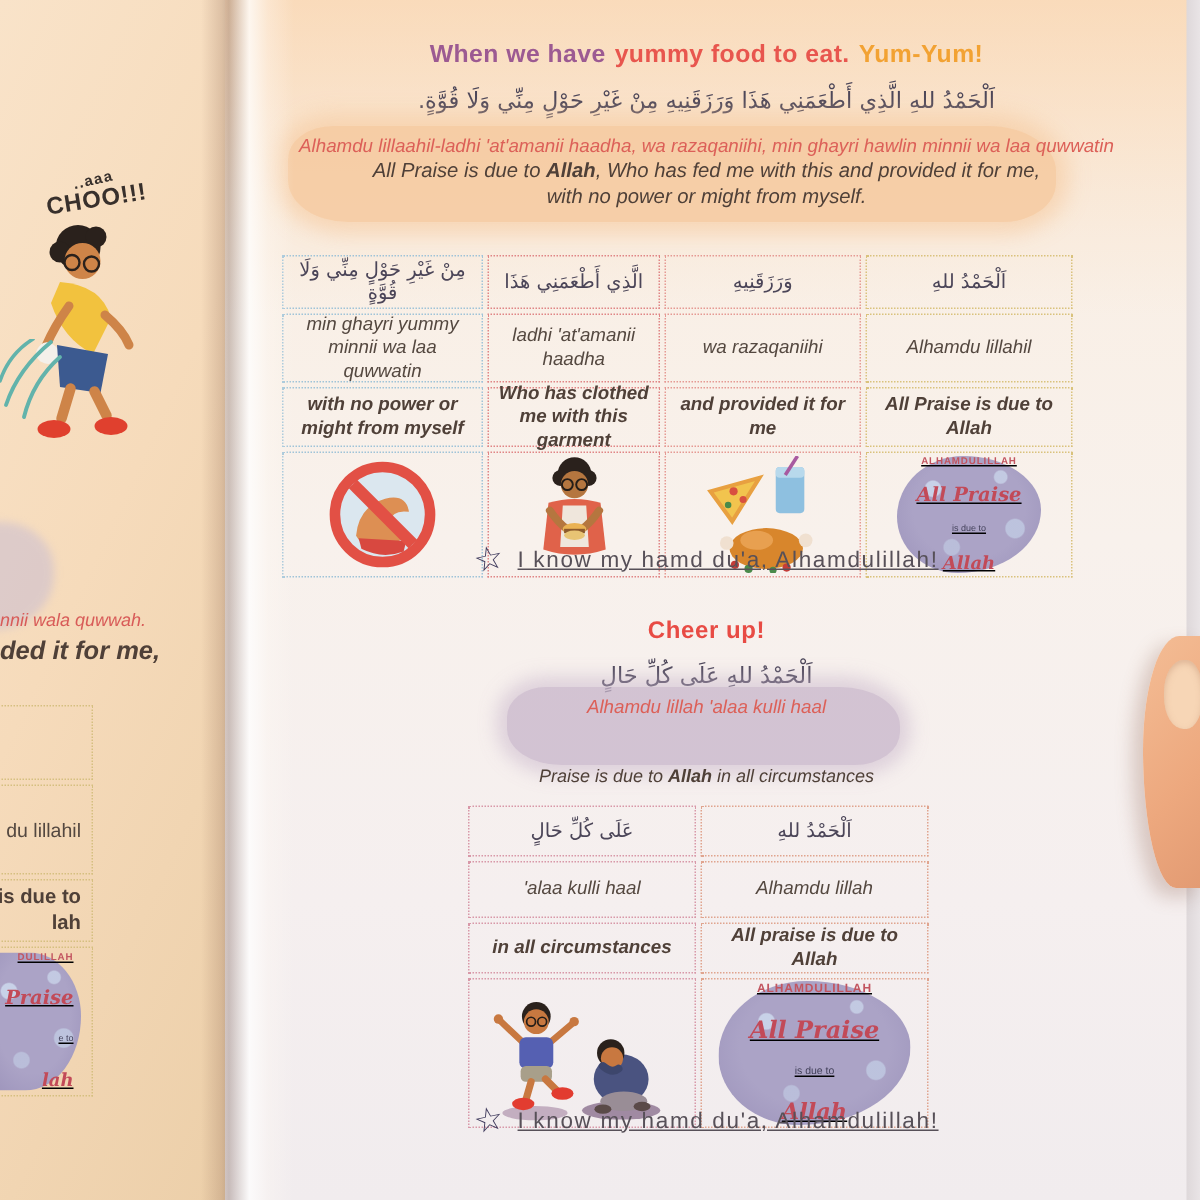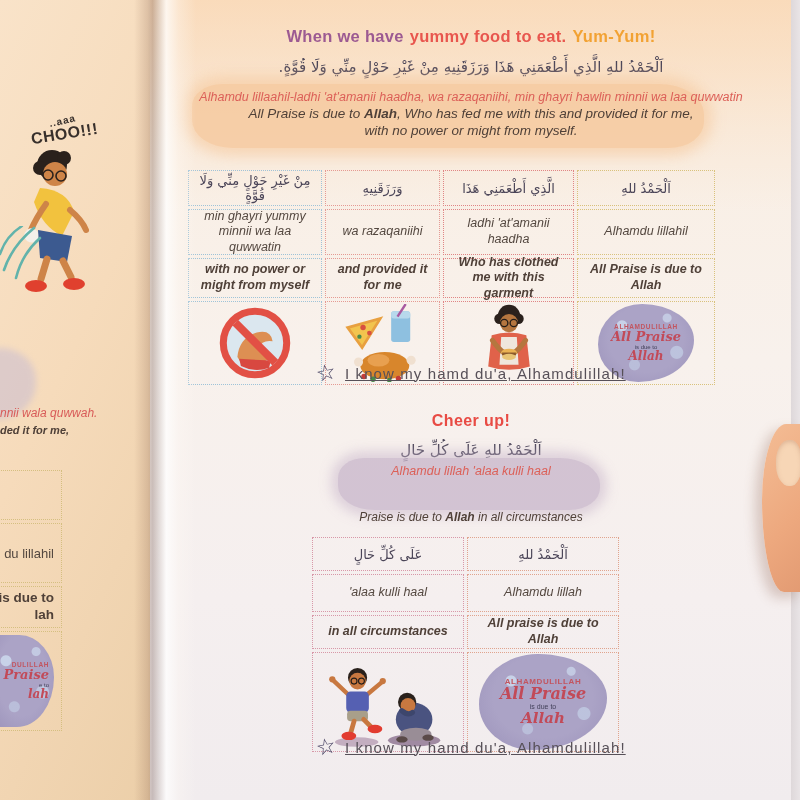--- a/index.html
+++ b/index.html
@@ -7,21 +7,21 @@
   #photo{position:relative;width:800px;height:800px;background:#e7e2e4;overflow:hidden;}
 
   
   #left-page{position:absolute;left:0;top:0;width:150px;height:800px;
     background:linear-gradient(115deg,#f9e3c9 0%,#f6dbbb 45%,#eccfa9 100%);}
   #left-page .sneeze-txt{position:absolute;left:30px;top:116px;transform:rotate(-9deg);
     color:#38302c;font-weight:bold;text-align:center;line-height:1;}
   .sneeze-small{font-size:10px;letter-spacing:1px;display:block;transform:rotate(-4deg);}
   .sneeze-big{font-size:16px;letter-spacing:.5px;display:block;}
   .frag-translit{position:absolute;left:0;top:406px;width:100px;font-size:12px;font-style:italic;color:#d85b58;white-space:nowrap;}
-  .frag-trans{position:absolute;left:0;top:424px;width:100px;font-size:11px;font-weight:bold;font-style:italic;color:#4f4038;white-space:nowrap;}
+  .frag-trans{position:absolute;left:0;top:424px;width:100px;font-size:17px;font-weight:bold;font-style:italic;color:#4f4038;white-space:nowrap;}
   .lav-edge{position:absolute;left:-34px;top:348px;width:70px;height:72px;background:#c9bdd2;opacity:.55;
     border-radius:48% 52% 60% 40%/55% 45% 52% 48%;filter:blur(3px);}
   #left-table-frag{position:absolute;left:-52px;top:470px;width:114px;}
   #left-table-frag .cell{border:1.5px dotted #d5bf80;margin-bottom:3px;display:flex;align-items:center;justify-content:flex-end;
     padding:2px 7px 2px 2px;box-sizing:border-box;text-align:right;}
   .lf-arabic{height:50px;font-size:15px;color:#4b4558;}
   .lf-translit{height:60px;font-size:13px;color:#544840;}
   .lf-trans{height:42px;font-size:13.5px;font-weight:bold;color:#4f4038;line-height:1.25;}
   .lf-img{height:100px;}
 
@@ -75,28 +75,28 @@
   .cp-text{font-size:15px;letter-spacing:1.1px;color:#575058;text-decoration:underline;}
 
   .cheer-title{top:412px;font-size:16px;font-weight:bold;color:#e84b44;letter-spacing:.4px;}
   .arabic-line2{top:441px;font-size:15px;}
   .brush-purple{position:absolute;left:188px;top:458px;width:262px;height:52px;background:#c7b5ca;opacity:.75;
     border-radius:26px 40px 30px 36px/20px 26px 22px 24px;box-shadow:0 0 12px 7px rgba(199,181,202,.7);}
   .translit-line2{top:464px;font-size:12.5px;z-index:2;}
   .trans2-l1{top:510px;font-size:12px;z-index:2;}
 
   
-  .wc-blob{position:relative;display:flex;flex-direction:column;align-items:center;justify-content:center;
+  .wc-blob{position:relative;display:flex;flex-direction:column;align-items:center;justify-content:space-between;
     background:
       radial-gradient(circle at 25% 28%,rgba(205,218,238,.85) 0 5px,rgba(205,218,238,0) 6px),
       radial-gradient(circle at 72% 18%,rgba(205,218,238,.7) 0 4px,rgba(205,218,238,0) 5px),
       radial-gradient(circle at 82% 62%,rgba(198,212,234,.65) 0 6px,rgba(198,212,234,0) 7px),
       radial-gradient(circle at 38% 78%,rgba(198,212,234,.55) 0 5px,rgba(198,212,234,0) 6px),
       radial-gradient(ellipse at 50% 45%,#aba3c6 55%,#9a91b9 100%);
-    border-radius:46% 54% 58% 42%/52% 46% 54% 48%;}
+    border-radius:46% 54% 58% 42%/52% 46% 54% 48%;text-decoration:underline;}
   .wc-s{width:96px;height:78px;} .wc-l{width:128px;height:96px;}
   .wc-line1{font-size:6.5px;letter-spacing:.6px;color:#c25560;font-weight:bold;}
   .wc-l .wc-line1{font-size:8px;}
   .wc-line2{font-family:"DejaVu Serif",serif;font-style:italic;font-weight:bold;font-size:13px;color:#c24a58;line-height:1.05;}
   .wc-l .wc-line2{font-size:16px;}
   .wc-line3{font-size:6px;color:#43415a;}
   .wc-l .wc-line3{font-size:7px;}
   .wc-line4{font-family:"DejaVu Serif",serif;font-style:italic;font-weight:bold;font-size:12px;color:#c24a58;line-height:1.1;}
   .wc-l .wc-line4{font-size:15px;}
   .wc-frag{width:64px;height:92px;align-items:flex-end;padding-right:5px;box-sizing:border-box;
@@ -194,20 +194,42 @@
         <div class="cellr c-trans">with no power or might from myself</div>
         <div class="cellr">
           <svg width="74" height="74" viewBox="0 0 84 84">
             <circle cx="42" cy="42" r="36" fill="#dbe7ef" stroke="#e25045" stroke-width="8"></circle>
             <path d="M22,58 Q24,36 44,30 Q60,26 62,40 Q50,38 46,48 L58,60 Q42,70 26,64 Z" fill="#dd8f53"></path>
             <path d="M24,60 L60,62 L58,70 Q42,76 26,68 Z" fill="#d84840"></path>
             <rect x="10" y="37" width="64" height="9" fill="#e25045" transform="rotate(45 42 42)"></rect>
           </svg>
         </div>
       </div>
+      <div class="col b-pink">
+        <div class="cellr c-arabic">الَّذِي أَطْعَمَنِي هَذَا</div>
+        <div class="cellr c-translit">ladhi 'at'amanii haadha</div>
+        <div class="cellr c-trans">Who has clothed me with this garment</div>
+        <div class="cellr">
+          <svg width="70" height="78" viewBox="0 0 80 90">
+            <circle cx="40" cy="14" r="13" fill="#2a211c"></circle>
+            <circle cx="29" cy="17" r="6" fill="#2a211c"></circle>
+              <circle cx="51" cy="17" r="6" fill="#2a211c"></circle>
+            <circle cx="40" cy="22" r="10.5" fill="#b5763f"></circle>
+            <circle cx="34.5" cy="22" r="4.2" fill="none" stroke="#241d18" stroke-width="1.5"></circle>
+            <circle cx="45.5" cy="22" r="4.2" fill="none" stroke="#241d18" stroke-width="1.5"></circle>
+            <path d="M20,36 Q40,30 60,36 L64,72 Q40,80 16,72 Z" fill="#e0624a"></path>
+            <path d="M31,38 L49,38 L51,70 L29,70 Z" fill="#efe6dc"></path>
+            <path d="M21,42 Q28,52 34,56" stroke="#b5763f" stroke-width="6" fill="none" stroke-linecap="round"></path>
+            <path d="M59,42 Q52,52 46,56" stroke="#b5763f" stroke-width="6" fill="none" stroke-linecap="round"></path>
+            <ellipse cx="40" cy="56" rx="9" ry="4.5" fill="#eab253"></ellipse>
+            <rect x="32" y="56" width="16" height="3.4" fill="#8c5a2c"></rect>
+            <ellipse cx="40" cy="61" rx="8" ry="3.6" fill="#e8c474"></ellipse>
+          </svg>
+        </div>
+      </div>
       <div class="col b-coral">
         <div class="cellr c-arabic">وَرَزَقَنِيهِ</div>
         <div class="cellr c-translit">wa razaqaniihi</div>
         <div class="cellr c-trans">and provided it for me</div>
         <div class="cellr">
           <svg width="100" height="78" viewBox="0 0 110 86">
             <rect x="64" y="8" width="21" height="34" rx="3" fill="#8ec0e0"></rect>
             <rect x="64" y="8" width="21" height="8" rx="3" fill="#b8d9ec"></rect>
             <line x1="80" y1="0" x2="71" y2="14" stroke="#a85aa0" stroke-width="2.6"></line>
             <path d="M16,26 L52,16 L32,48 Z" fill="#f2c44e" stroke="#e8a040" stroke-width="3"></path>
@@ -215,42 +237,20 @@
               <circle cx="40" cy="32" r="2.6" fill="#d85040"></circle>
               <circle cx="29" cy="36" r="2.4" fill="#4a8a4a"></circle>
             <ellipse cx="57" cy="68" rx="27" ry="15" fill="#d8862c"></ellipse>
             <ellipse cx="50" cy="62" rx="12" ry="7" fill="#e8a050"></ellipse>
             <circle cx="86" cy="62" r="5" fill="#f0e0d0"></circle>
               <circle cx="28" cy="64" r="5" fill="#f0e0d0"></circle>
             <circle cx="34" cy="80" r="3" fill="#c43c38"></circle>
               <circle cx="44" cy="83" r="3" fill="#4a8a4a"></circle>
               <circle cx="72" cy="82" r="3" fill="#c43c38"></circle>
               <circle cx="62" cy="84" r="2.6" fill="#4a8a4a"></circle>
-          </svg>
-        </div>
-      </div>
-      <div class="col b-pink">
-        <div class="cellr c-arabic">الَّذِي أَطْعَمَنِي هَذَا</div>
-        <div class="cellr c-translit">ladhi 'at'amanii haadha</div>
-        <div class="cellr c-trans">Who has clothed me with this garment</div>
-        <div class="cellr">
-          <svg width="70" height="78" viewBox="0 0 80 90">
-            <circle cx="40" cy="14" r="13" fill="#2a211c"></circle>
-            <circle cx="29" cy="17" r="6" fill="#2a211c"></circle>
-              <circle cx="51" cy="17" r="6" fill="#2a211c"></circle>
-            <circle cx="40" cy="22" r="10.5" fill="#b5763f"></circle>
-            <circle cx="34.5" cy="22" r="4.2" fill="none" stroke="#241d18" stroke-width="1.5"></circle>
-            <circle cx="45.5" cy="22" r="4.2" fill="none" stroke="#241d18" stroke-width="1.5"></circle>
-            <path d="M20,36 Q40,30 60,36 L64,72 Q40,80 16,72 Z" fill="#e0624a"></path>
-            <path d="M31,38 L49,38 L51,70 L29,70 Z" fill="#efe6dc"></path>
-            <path d="M21,42 Q28,52 34,56" stroke="#b5763f" stroke-width="6" fill="none" stroke-linecap="round"></path>
-            <path d="M59,42 Q52,52 46,56" stroke="#b5763f" stroke-width="6" fill="none" stroke-linecap="round"></path>
-            <ellipse cx="40" cy="56" rx="9" ry="4.5" fill="#eab253"></ellipse>
-            <rect x="32" y="56" width="16" height="3.4" fill="#8c5a2c"></rect>
-            <ellipse cx="40" cy="61" rx="8" ry="3.6" fill="#e8c474"></ellipse>
           </svg>
         </div>
       </div>
       <div class="col b-gold">
         <div class="cellr c-arabic">اَلْحَمْدُ للهِ</div>
         <div class="cellr c-translit">Alhamdu lillahil</div>
         <div class="cellr c-trans">All Praise is due to Allah</div>
         <div class="cellr">
           <div class="wc-blob wc-s">
             <span class="wc-line1">ALHAMDULILLAH</span>

